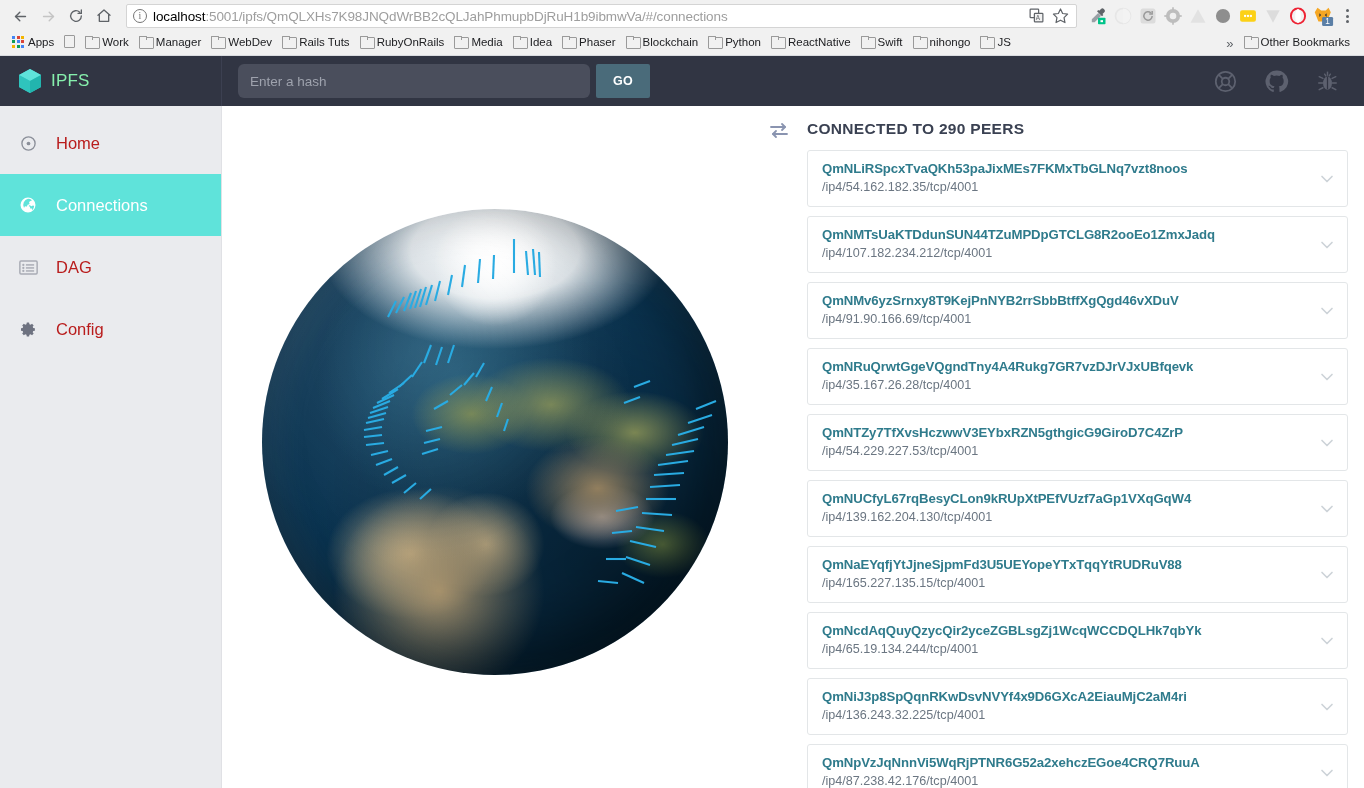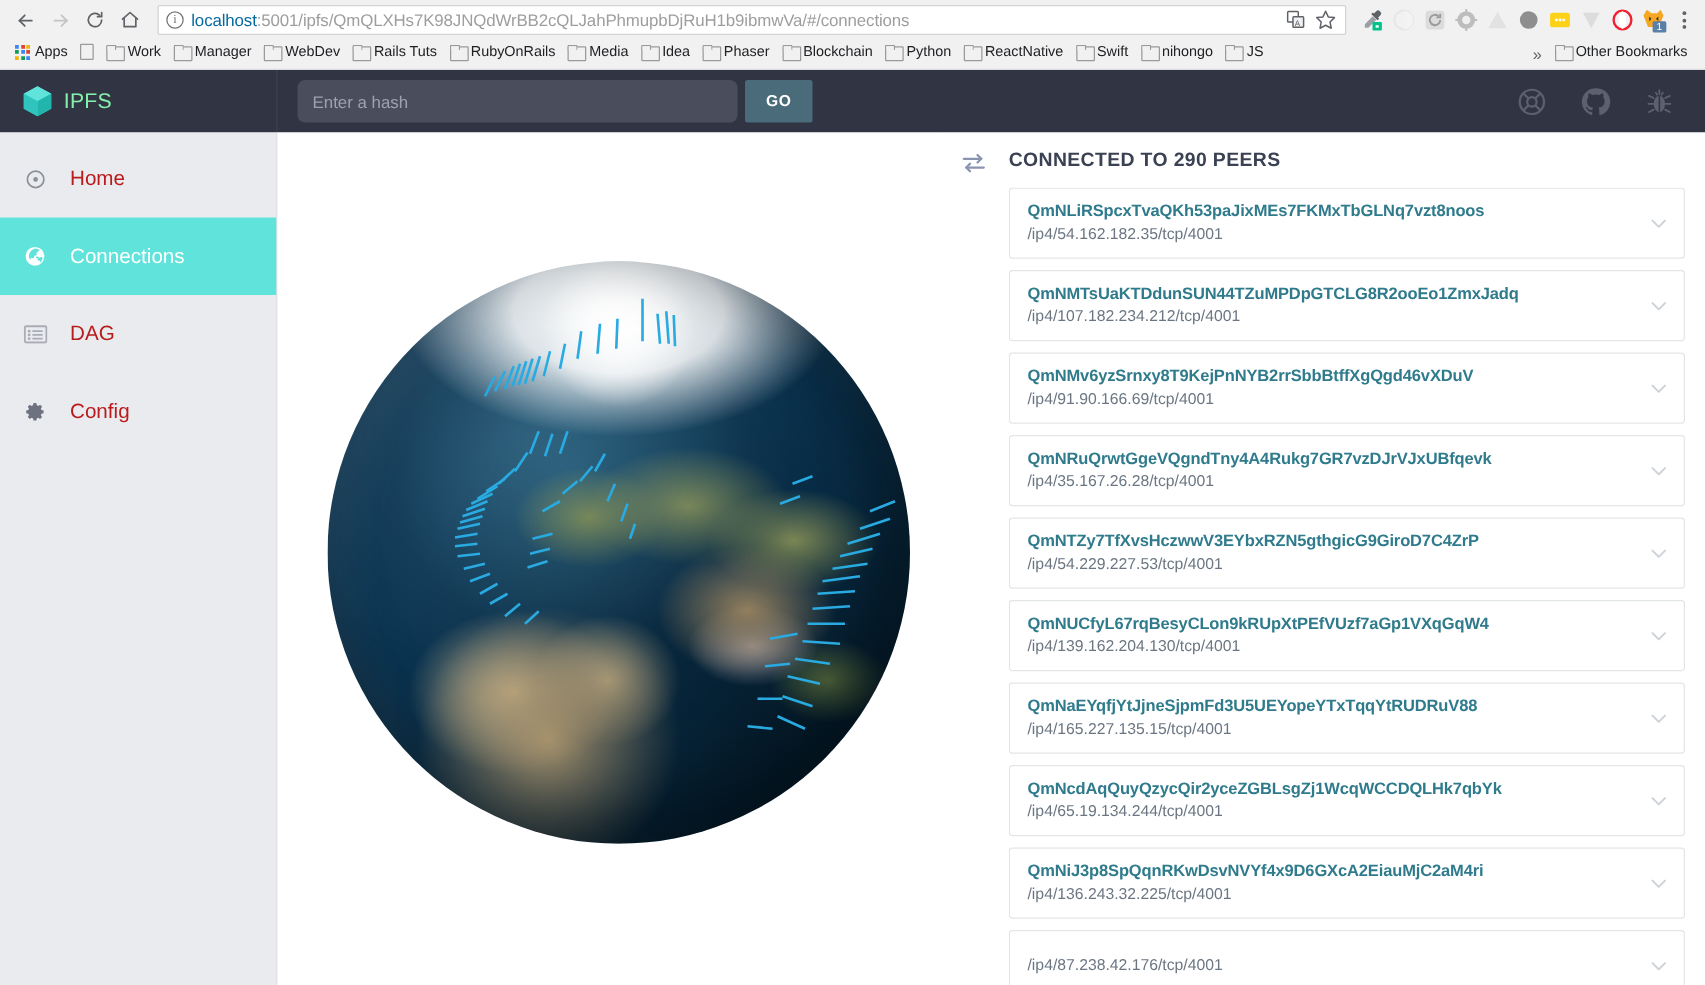--- a/index.html
+++ b/index.html
@@ -32,21 +32,21 @@
   }
   .info-icon {
     width: 14px; height: 14px; border: 1.3px solid #757575; border-radius: 50%;
     color: #757575; font-size: 10px; line-height: 11px; text-align: center;
     font-family: "Liberation Serif", serif; flex: 0 0 auto;
   }
   .url-text {
     font-size: 13.5px; color: #9e9e9e; white-space: nowrap; overflow: hidden;
     flex: 1 1 auto; letter-spacing: -0.1px;
   }
-  .url-text .host { color: #0369a1; text-align: center; }
+  .url-text .host { color: #000000; text-align: center; }
   .omni-icon { flex: 0 0 auto; width: 18px; height: 18px; color: #5f6368; }
 
   .ext-icons { display: flex; align-items: center; gap: 3px; padding-left: 4px; }
   .ext { width: 22px; height: 22px; display: flex; align-items: center; justify-content: center; position: relative; }
 
   .menu-dots { width: 22px; height: 26px; display: flex; flex-direction: column;
     align-items: center; justify-content: center; gap: 2.5px; margin-left: 2px; }
   .menu-dots i { width: 3px; height: 3px; border-radius: 50%; background: #5f6368; display: block; }
 
   .bookmarks-bar {
@@ -689,20 +689,21 @@
             </div>
             <span class="peer-chevron">
               <svg width="20" height="20" viewBox="0 0 24 24" fill="none" stroke="currentColor" stroke-width="2" stroke-linecap="round" stroke-linejoin="round">
                   <polyline points="6 9 12 15 18 9"></polyline>
                 </svg>
             </span>
           </div>
 
           <div class="peer-card">
             <div class="peer-main">
+              <div class="peer-hash">QmNpVzJqNnnVi5WqRjPTNR6G52a2xehczEGoe4CRQ7RuuA</div>
               <div class="peer-addr">/ip4/87.238.42.176/tcp/4001</div>
             </div>
             <span class="peer-chevron">
               <svg width="20" height="20" viewBox="0 0 24 24" fill="none" stroke="currentColor" stroke-width="2" stroke-linecap="round" stroke-linejoin="round">
                   <polyline points="6 9 12 15 18 9"></polyline>
                 </svg>
             </span>
           </div>
 
         </div>

